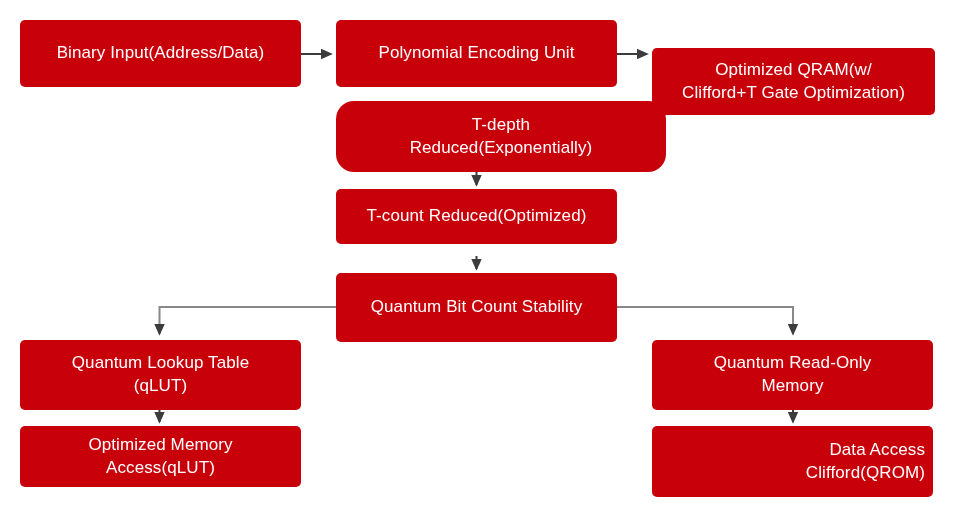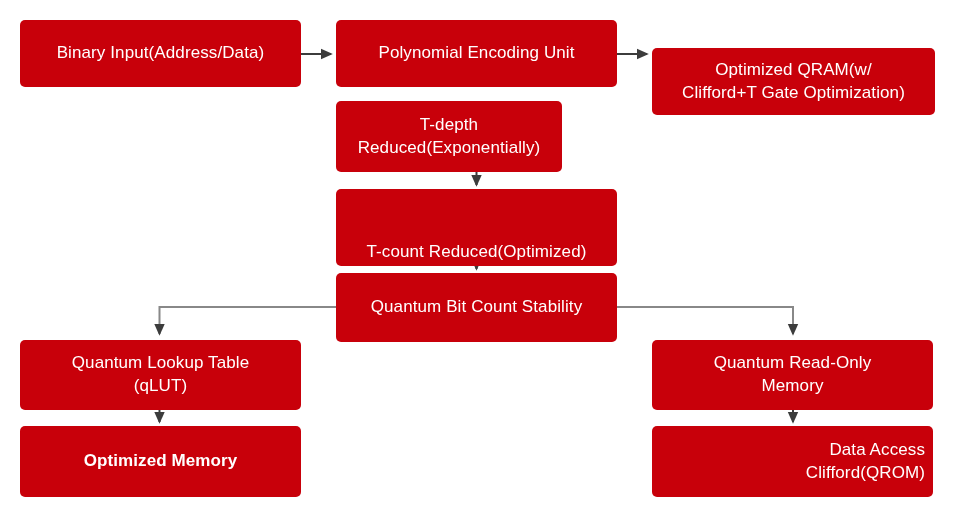--- a/index.html
+++ b/index.html
@@ -34,25 +34,25 @@
     letter-spacing: 0.1px;
   }
   .node span {
     display: block;
     width: 100%;
   }
   
   #n-binary-input        { left: 20px;  top: 20px;  width: 281px; height: 67px; }
   #n-poly-encoding       { left: 336px; top: 20px;  width: 281px; height: 67px; }
   #n-optimized-qram      { left: 652px; top: 20px;  width: 283px; height: 67px; margin-top: 28px; }
-  #n-t-depth             { left: 336px; top: 101px; width: 226px; height: 71px; }
-  #n-t-count             { left: 336px; top: 189px; width: 281px; height: 77px; align-items: flex-end; }
+  #n-t-depth             { left: 336px; top: 101px; width: 330px; height: 71px; border-radius: 18px; }
+  #n-t-count             { left: 336px; top: 189px; width: 281px; height: 55px; }
   #n-qubit-stability     { left: 336px; top: 273px; width: 281px; height: 69px; }
   #n-qlut                { left: 20px;  top: 340px; width: 281px; height: 70px; }
-  #n-optimized-memory    { left: 20px;  top: 426px; width: 281px; height: 71px; font-weight: bold; }
+  #n-optimized-memory    { left: 20px;  top: 426px; width: 281px; height: 61px; }
   #n-qrom                { left: 652px; top: 340px; width: 281px; height: 70px; text-align: center; }
   #n-data-access         { left: 652px; top: 426px; width: 281px; height: 71px; text-align: right; }
 
   #edges {
     position: absolute;
     left: 0; top: 0;
     width: 956px;
     height: 517px;
     pointer-events: none;
   }
@@ -122,20 +122,21 @@
   <div class="node" id="n-qlut">
     <span>
       <span>Quantum Lookup Table</span>
       <span>(qLUT)</span>
     </span>
   </div>
 
   <div class="node" id="n-optimized-memory">
     <span>
       <span>Optimized Memory</span>
+      <span>Access(qLUT)</span>
     </span>
   </div>
 
   <div class="node" id="n-qrom">
     <span>
       <span>Quantum Read-Only</span>
       <span>Memory</span>
     </span>
   </div>
 

